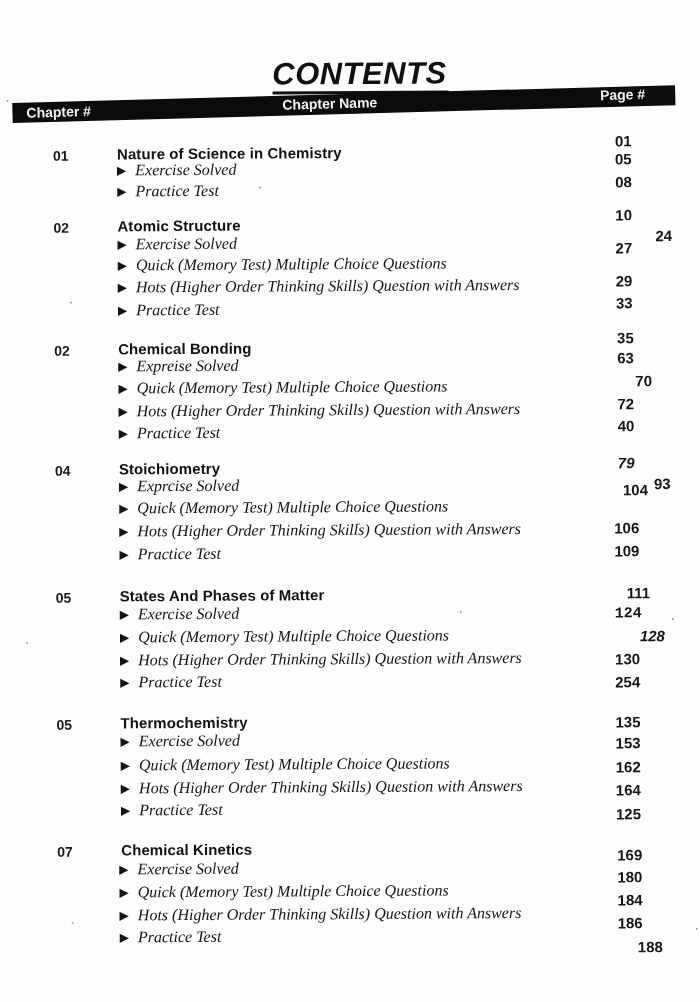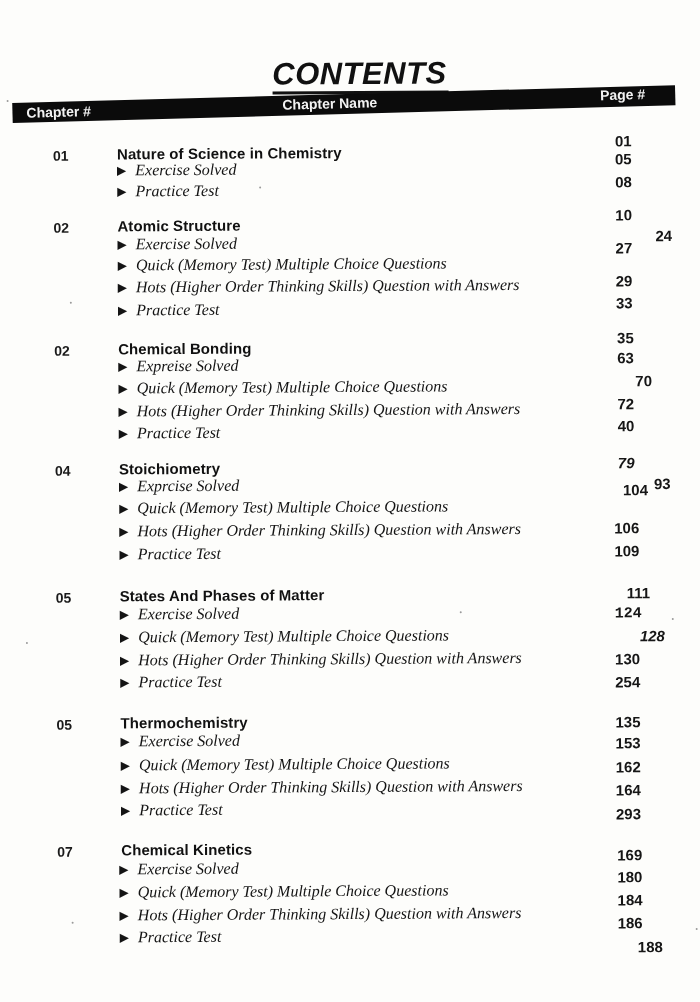--- a/index.html
+++ b/index.html
@@ -274,21 +274,21 @@
     <span class="row-page" style="top:45px;left:611px;">162</span>
 
     <div class="sub" style="top:63px;">
       <span class="arrow">▶</span><span>Hots (Higher Order Thinking Skills) Question with Answers</span>
     </div>
     <span class="row-page" style="top:68px;left:611px;">164</span>
 
     <div class="sub" style="top:85px;">
       <span class="arrow">▶</span><span>Practice Test</span>
     </div>
-    <span class="row-page" style="top:92px;left:611px;">293</span>
+    <span class="row-page" style="top:92px;left:611px;">125</span>
   </div>
 
   <div class="chapter" style="top:842px;">
     <span class="chapter-num">07</span>
     <span class="chapter-title">Chemical Kinetics</span>
     <span class="row-page" style="top:6px;left:612px;">169</span>
 
     <div class="sub" style="top:17px;left:114px;">
       <span class="arrow">▶</span><span>Exercise Solved</span>
     </div>

